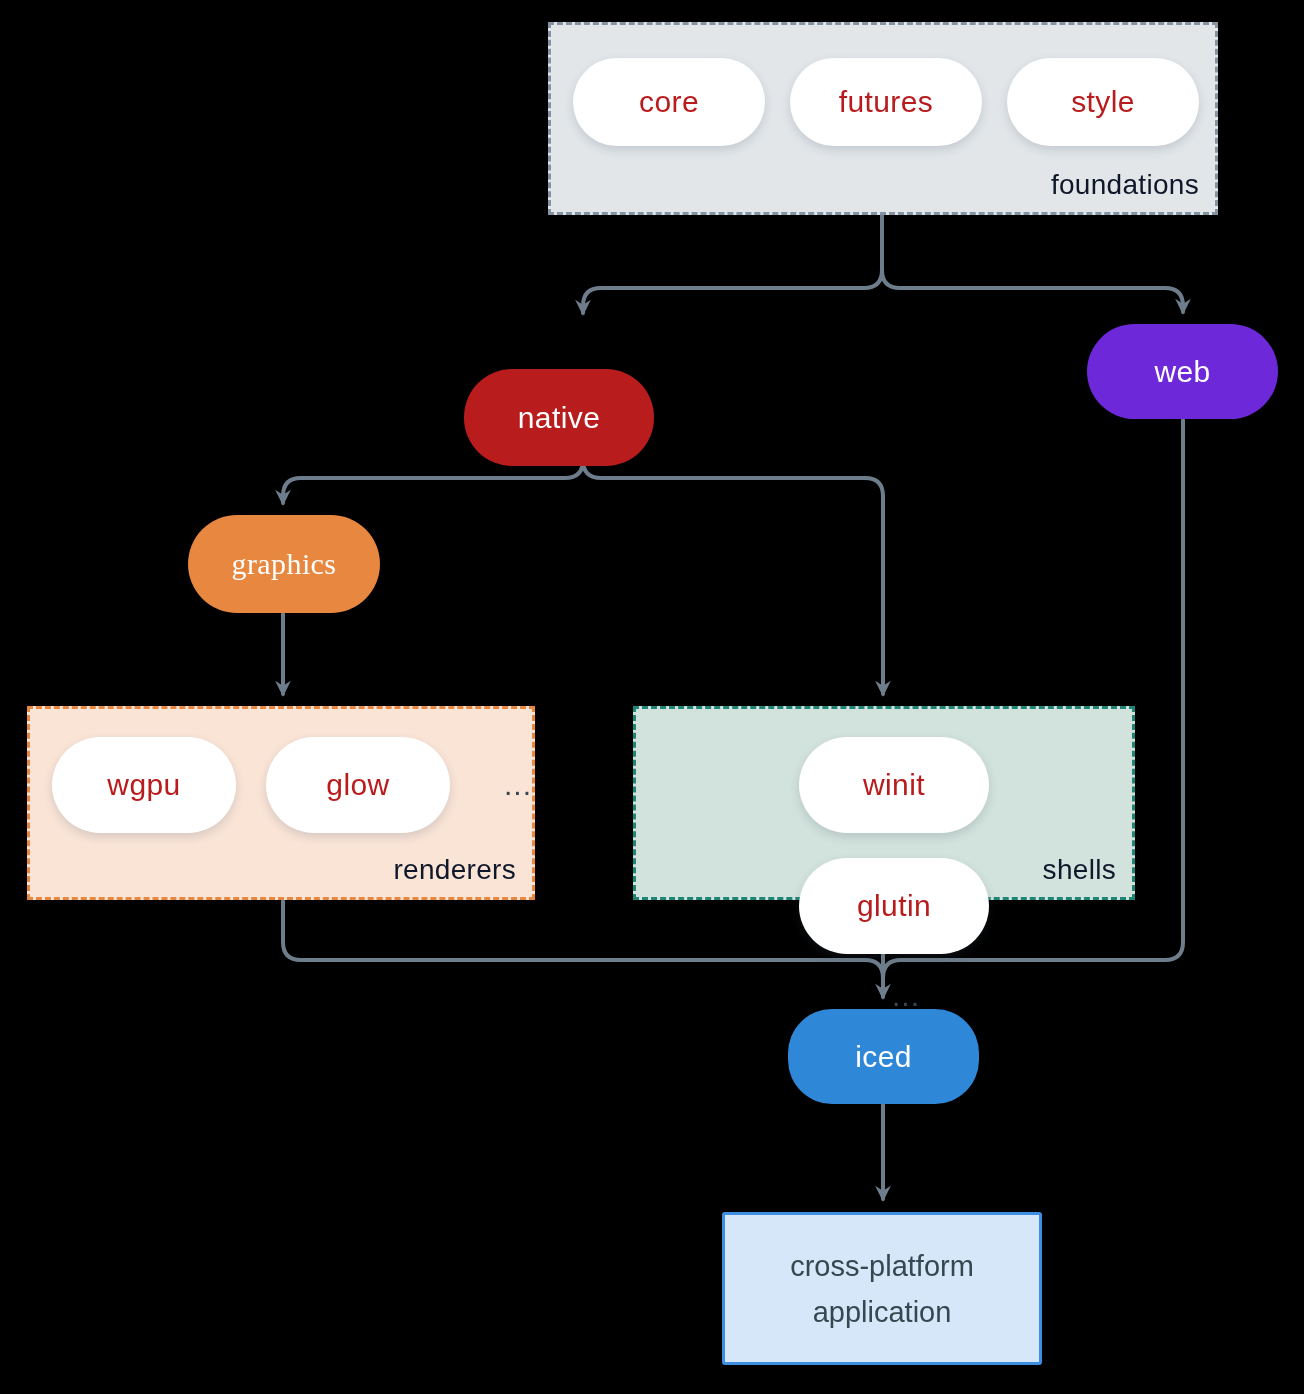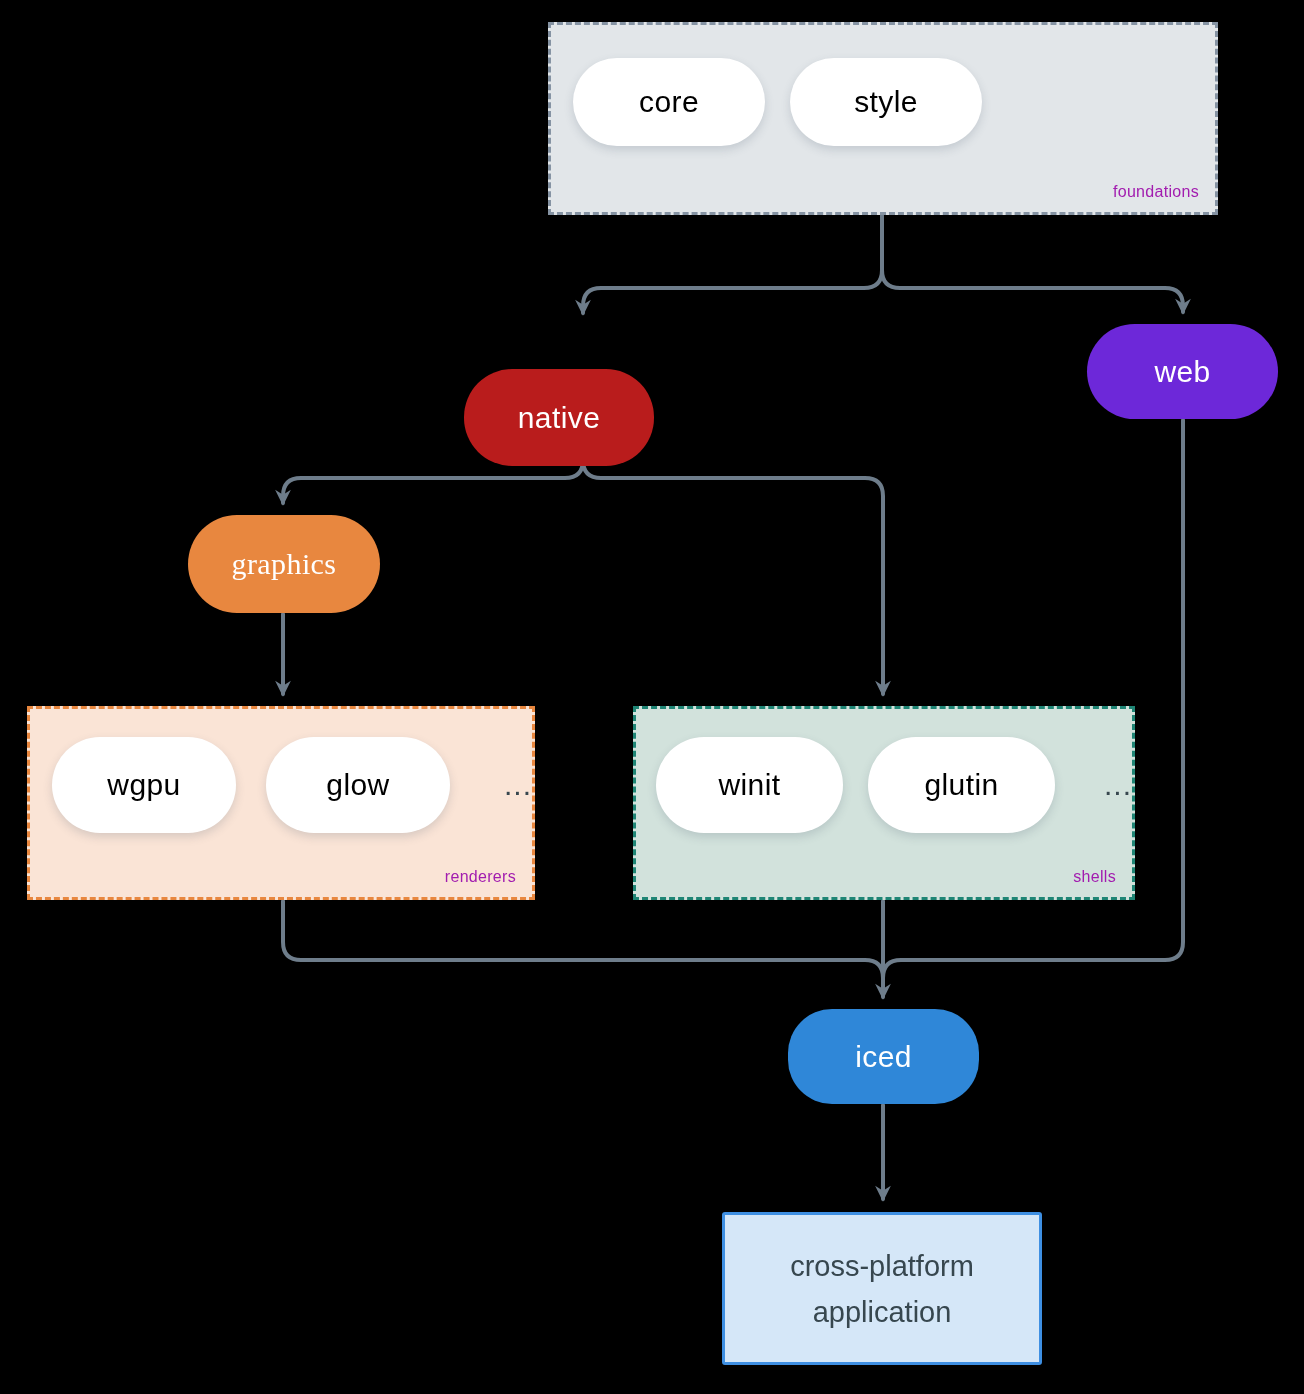--- a/index.html
+++ b/index.html
@@ -13,29 +13,29 @@
   .group{position:absolute;z-index:2;box-sizing:border-box;}
   .group-foundations{left:548px;top:22px;width:670px;height:193px;
     background:#e2e6e9;border:3px dashed #8593a3;}
   .group-renderers{left:27px;top:706px;width:508px;height:194px;
     background:#fae4d6;border:3px dashed #e8873f;}
   .group-shells{left:633px;top:706px;width:502px;height:194px;
     background:#d2e2dc;border:3px dashed #1f8575;}
   .pill-row{display:flex;align-items:center;}
   .group-foundations .pill-row{padding:33px 0 0 22px;gap:25px;}
   .group-renderers .pill-row{padding:28px 0 0 22px;gap:30px;}
-  .group-shells .pill-row{padding:28px 0 0 20px;gap:25px;}
-  .group-label{position:absolute;right:16px;bottom:11px;font-size:16px;
-    color:#a21caf;letter-spacing:0.3px;}
+  .group-shells .pill-row{padding:28px 0 0 20px;gap:25px;flex-direction:column;}
+  .group-label{position:absolute;right:16px;bottom:11px;font-size:28px;
+    color:#0f172a;letter-spacing:0.3px;}
   .ellipsis{font-size:30px;color:#37474f;margin-left:24px;letter-spacing:1px;}
 
   
   .pill{display:flex;align-items:center;justify-content:center;
     font-size:30px;letter-spacing:0.4px;box-sizing:border-box;}
-  .pill-white{background:#ffffff;color:#000000;border-radius:48px;
+  .pill-white{background:#ffffff;color:#b91c1c;border-radius:48px;
     width:192px;height:88px;box-shadow:0 4px 10px rgba(60,80,100,0.18);}
   .group-renderers .pill-white,.group-shells .pill-white{width:190px;height:96px;}
   .node{position:absolute;z-index:2;color:#ffffff;}
   .node-native{left:464px;top:325px;width:190px;height:97px;background:#b91c1c;border-radius:48px;margin-top:44px;}
   .node-web{left:1087px;top:324px;width:191px;height:95px;background:#6d28d9;border-radius:48px;}
   .node-graphics{left:188px;top:515px;width:192px;height:98px;background:#e8873f;border-radius:49px;font-family:Liberation Serif, serif;}
   .node-iced{left:788px;top:1009px;width:191px;height:95px;background:#2f87d8;border-radius:44px;}
 
   
   .app-box{position:absolute;z-index:2;left:722px;top:1212px;width:320px;height:153px;
@@ -63,20 +63,21 @@
       <path d="M283,901 L283,942 Q283,960 301,960 L865,960 Q883,960 883,978 L883,990"></path>
       <path d="M1183,420 L1183,942 Q1183,960 1165,960 L901,960 Q883,960 883,978 L883,990"></path>
       <path d="M883,901 L883,997" marker-end="url(#arrow)"></path>
       <path d="M883,1105 L883,1199" marker-end="url(#arrow)"></path>
     </g>
   </svg>
 
   <div class="group group-foundations">
     <div class="pill-row">
       <div class="pill pill-white">core</div>
+      <div class="pill pill-white">futures</div>
       <div class="pill pill-white">style</div>
     </div>
     <div class="group-label">foundations</div>
   </div>
 
   <div class="pill node node-native">native</div>
   <div class="pill node node-web">web</div>
 
   <div class="pill node node-graphics">graphics</div>
 

